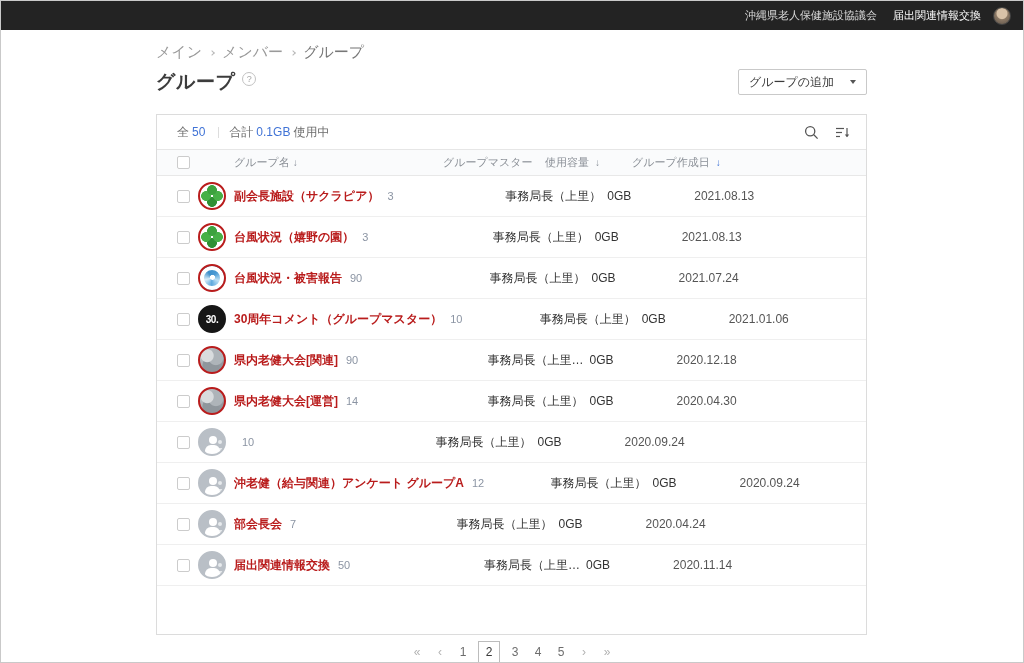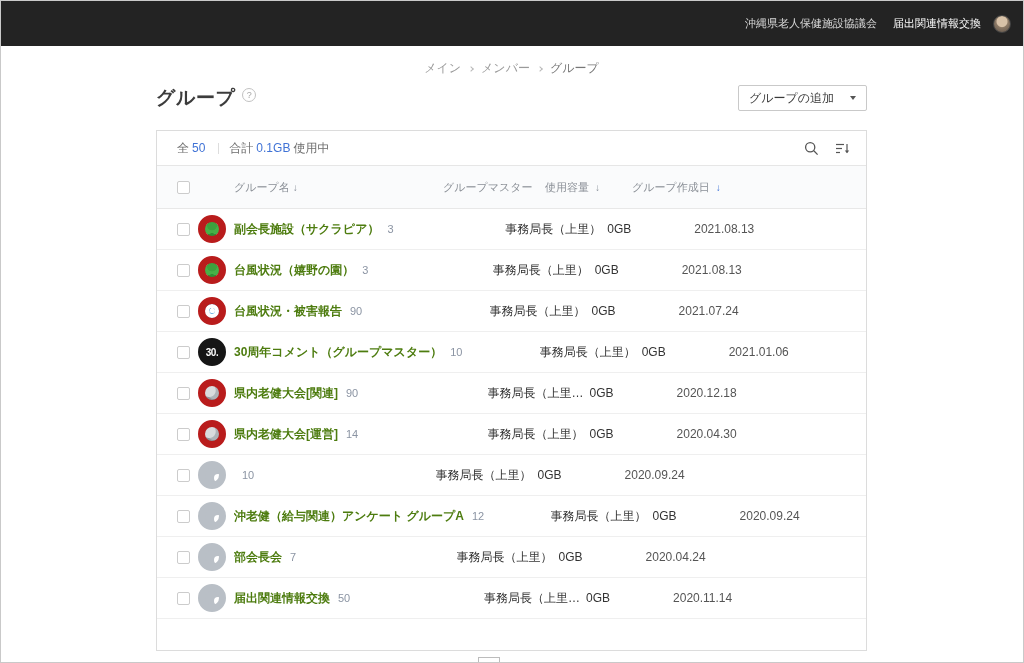--- a/index.html
+++ b/index.html
@@ -1,28 +1,28 @@
 <!DOCTYPE html>
 <html><head>
 <meta charset="utf-8">
 <style>
   * { margin:0; padding:0; box-sizing:border-box; }
   html,body { background:#fff; }
   body { font-family:"Liberation Sans","DejaVu Sans",sans-serif; }
   .screen { width:1024px; height:663px; border:1px solid #c9c9c9; background:#fff; overflow:hidden; position:relative; }
 
   
-  .topbar { height:45px; background:#232323; display:flex; align-items:center; justify-content:flex-end; padding-right:12px; }
+  .topbar { height:29px; background:#232323; display:flex; align-items:center; justify-content:flex-end; padding-right:12px; }
   .topbar .org { color:#d8d8d8; font-size:11px; }
   .topbar .shortcut { color:#fff; font-size:11px; margin-left:16px; cursor:pointer; }
   .avatar { width:18px; height:18px; border-radius:50%; margin-left:12px;
             background:radial-gradient(circle at 50% 35%, #d8c2a8 0 5px, #8d7a66 6px, #5c5148 100%); border:1px solid #444; }
 
   
-  .breadcrumb { margin:16px 156px 0 155px; font-size:12px; color:#9a9a9a; display:flex; align-items:center; height:13px;justify-content:center; }
+  .breadcrumb { margin:16px 156px 0 155px; font-size:15px; color:#9a9a9a; display:flex; align-items:center; height:13px; }
   .crumb { cursor:pointer; }
   .crumb.last { color:#777; }
   .chev { width:4px; height:4px; border-top:1px solid #b8b8b8; border-right:1px solid #b8b8b8; transform:rotate(45deg); margin:0 8px; display:inline-block; }
 
   
   .page-head { margin:10px 156px 0 155px; display:flex; justify-content:space-between; align-items:flex-start; height:26px; }
   .title-wrap { display:flex; align-items:center; }
   .page-title { font-size:19px; font-weight:bold; color:#3c3c3c; letter-spacing:0.5px; }
   .help { width:14px; height:14px; border:1px solid #c2c2c2; border-radius:50%; color:#a6a6a6; font-size:9px;
           display:inline-flex; align-items:center; justify-content:center; margin-left:7px; margin-top:-6px; cursor:pointer; }
@@ -32,40 +32,40 @@
 
   
   .card { margin:19px 156px 0 155px; border:1px solid #dcdcdc; background:#fff; height:521px; }
   .summary { height:34px; display:flex; align-items:center; padding:0 16px 0 20px; font-size:12px; color:#6d6d6d; }
   .summary .blue { color:#4073d6; margin:0 3px; cursor:pointer; }
   .vbar { width:1px; height:11px; background:#ddd; margin:0 10px; display:inline-block; }
   .summary-right { margin-left:auto; display:flex; align-items:center; gap:16px; }
   .icon-btn { cursor:pointer; display:inline-flex; }
 
   
-  .thead { height:44px; background:#fafbfc; border-top:1px solid #e6e6e6; border-bottom:1px solid #e8e8e8;
+  .thead { height:27px; background:#fafbfc; border-top:1px solid #e6e6e6; border-bottom:1px solid #e8e8e8;
            display:flex; align-items:center; font-size:11px; color:#8a8f96; }
   .trow { height:41px; border-bottom:1px solid #efefef; display:flex; align-items:center; font-size:12px; color:#333; }
   .col-check { width:41px; flex:0 0 41px; padding-left:20px; display:flex; align-items:center; }
   .cb { appearance:none; -webkit-appearance:none; width:13px; height:13px; border:1px solid #ccc; border-radius:2px; background:#fff; cursor:pointer; }
   .col-name { flex:1 1 auto; display:flex; align-items:center; min-width:0; }
   .thead .col-name { padding-left:36px; }
   .col-master { width:102px; flex:0 0 102px; white-space:nowrap; overflow:hidden; text-overflow:ellipsis; }
   .col-usage { width:87px; flex:0 0 87px; }
   .col-created { flex:1 0 auto; color:#555; }
   .thead .col-created { color:#8a8f96; }
   .sort-gray { font-size:10px; margin-left:3px; color:#8a909a; }
   .sort-blue { font-size:10px; margin-left:3px; color:#4073d6; }
 
-  .gname { font-weight:bold; color:#4d7c0f; text-decoration:none; cursor:pointer; white-space:nowrap; overflow:hidden; text-overflow:ellipsis; }
+  .gname { font-weight:bold; color:#b91c1c; text-decoration:none; cursor:pointer; white-space:nowrap; overflow:hidden; text-overflow:ellipsis; }
   .gcount { color:#8b94a3; font-size:11px; margin-left:8px; }
 
   
   .gicon { width:28px; height:28px; flex:0 0 28px; border-radius:50%; margin-right:8px; position:relative; overflow:hidden;
-           display:flex; align-items:center; justify-content:center; background:#eee; border:7px solid #b91c1c; }
+           display:flex; align-items:center; justify-content:center; background:#eee; border:2px solid #b91c1c; }
   .gicon[data-icon="clover"] { background:
       radial-gradient(circle at 50% 25%, #3da23e 0 4.6px, transparent 5.2px),
       radial-gradient(circle at 25% 50%, #47b047 0 4.6px, transparent 5.2px),
       radial-gradient(circle at 75% 50%, #47b047 0 4.6px, transparent 5.2px),
       radial-gradient(circle at 50% 75%, #2f8f34 0 4.6px, transparent 5.2px),
       #fff; }
   .gicon[data-icon="typhoon"] { background:
       radial-gradient(circle at 52% 47%, #ffffff 0 2.2px, transparent 2.8px),
       conic-gradient(from 40deg, #4a9ad4, #bfe2f6, #5fa9dd, #d9edfa, #3f90cb, #4a9ad4);
       box-shadow: inset 0 0 0 4px #fff; }

